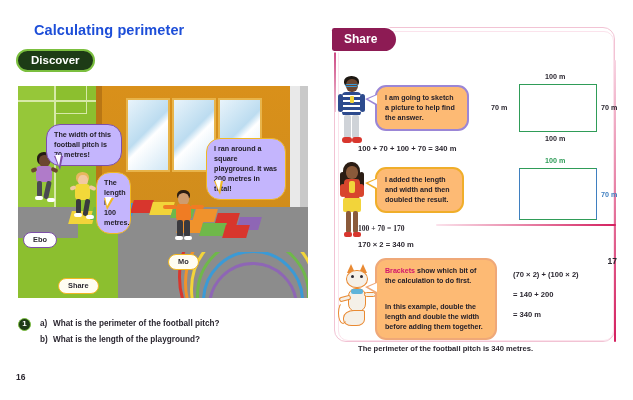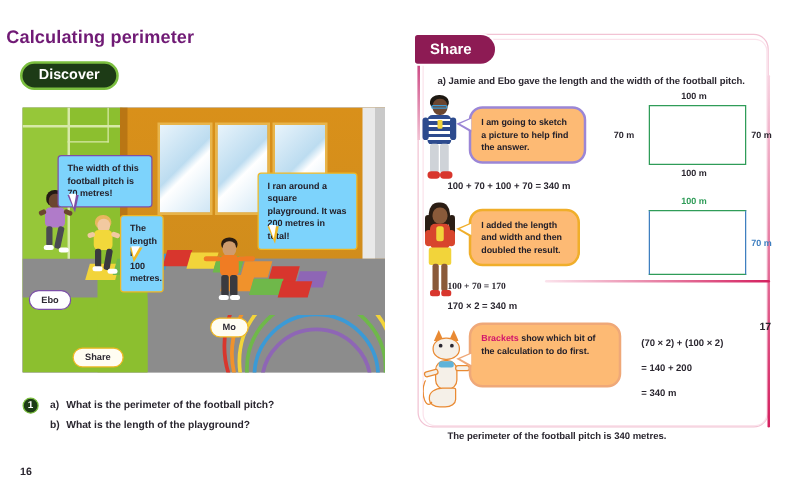--- a/index.html
+++ b/index.html
@@ -16,23 +16,23 @@
     background: #ffffff;
   }
 
   
   #page-left {
     position: absolute; left: 0; top: 0;
     width: 316px; height: 400px;
     background: #ffffff;
   }
   .page-title {
-    position: absolute; left: 5px; top: 22px;
+    position: absolute; left: 34px; top: 22px;
     font-size: 14.5px; font-weight: bold;
-    color: #701a75; letter-spacing: 0.1px;
+    color: #1d4ed8; letter-spacing: 0.1px;
   }
   .badge-discover {
     position: absolute; left: 16px; top: 49px;
     padding: 3px 13px 4px 13px;
     background: #1d3b16;
     border: 2px solid #7bbf3f;
     border-radius: 12px;
     color: #ffffff; font-size: 11.5px; font-weight: bold;
     line-height: 1.05;
   }
@@ -102,22 +102,22 @@
   }
   .arcs-wrap { position:absolute; left:150px; top:166px; width:180px; height:60px; overflow:hidden; }
   .arc-r { position:absolute; border-radius:50%; border:3px solid; bottom:-40px; }
   
   .zig {
     position: absolute; height: 13px; transform: skewX(-16deg);
   }
 
   .bubble {
     position: absolute;
-    background: #7dd3fc;
-    border-radius: 3px;
+    background: #c4b5fd;
+    border-radius: 14px;
     padding: 5px 7px 5px 7px;
     font-size: 7.2px;
     line-height: 1.38;
     color: #24202a;
     font-weight: bold;
   }
   .bubble.purple { border: 1.6px solid #7d4fa8; }
   .bubble.yellow { border: 1.6px solid #f0b823; }
   .namepill {
     position: absolute;
@@ -368,21 +368,20 @@
 
   <div id="page-right">
 
     <div id="share-frame"></div>
     <div id="frame-accent-l"></div>
     <div id="frame-accent-r"></div>
     <div id="frame-accent-b"></div>
 
     <div class="badge-share">Share</div>
 
-    <div class="rp-text lead" style="left:33px; top:60px; width:260px;">a)  Jamie and Ebo gave the length and the width of the football pitch.</div>
 
     <div class="ch" style="left:20px; top:76px; width:30px; height:74px;">
       <div class="ch-hair" style="left:7px; top:0; width:15px; height:11px; background:#1d1812;"></div>
       <div class="ch-head" style="left:8.5px; top:3px; width:12px; height:13px; background:#6b4630; border-radius:46%;"></div>
       <div style="position:absolute; left:8px; top:8px; width:13px; height:3px; border:1px solid #3b9ad6; border-radius:2px;"></div>
       <div class="ch-body" style="left:5px; top:16px; width:19px; height:24px; background:repeating-linear-gradient(180deg,#2d4b8e 0 3px,#ffffff 3px 5px); border-radius:4px;"></div>
       <div style="position:absolute; left:13px; top:20px; width:4px; height:7px; background:#f2d43a; border-radius:1px;"></div>
       <div class="ch-arm" style="left:1px; top:18px; width:5px; height:18px; background:#2d4b8e; border-radius:3px;"></div>
       <div class="ch-arm" style="left:23px; top:18px; width:5px; height:18px; background:#2d4b8e; border-radius:3px;"></div>
       <div class="ch-leg" style="left:7px;  top:39px; width:7px; height:23px; background:#cfd3d8;"></div>
@@ -453,20 +452,21 @@
       <div style="position:absolute; left:27px; top:30px; width:12px; height:5px; background:#f5f0e8; border:1.2px solid #e98a33; border-radius:3px;"></div>
       <div style="position:absolute; left:2px; top:34px; width:12px; height:5px; background:#f5f0e8; border:1.2px solid #e98a33; border-radius:3px; transform:rotate(-15deg);"></div>
       <div style="position:absolute; left:6px; top:48px; width:22px; height:16px; background:#f5f0e8; border:1.4px solid #e98a33; border-radius:50% 10% 40% 40%;"></div>
       <div style="position:absolute; left:1px; top:40px; width:10px; height:22px; border:1.6px solid #e98a33; border-radius:50%; border-top-color:transparent; border-right-color:transparent;"></div>
     </div>
 
     <div class="rbubble peach" style="left:58px; top:258px; width:122px;">
       <div style="margin-bottom:16px;">
         <span class="kw">Brackets</span><span> show which bit of the calculation to do first.</span>
       </div>
+      <div>In this example, double the length and double the width before adding them together.</div>
     </div>
     <div style="position:absolute; left:48px; top:282px; width:0; height:0;
                 border-top:5px solid transparent; border-bottom:7px solid transparent;
                 border-right:12px solid #efa878;"></div>
     <div style="position:absolute; left:51px; top:283px; width:0; height:0;
                 border-top:4px solid transparent; border-bottom:5px solid transparent;
                 border-right:9px solid #ffffff;"></div>
 
     <div class="eq" style="position:absolute; left:196px; top:270px;">(70 × 2) + (100 × 2)</div>
     <div class="eq" style="position:absolute; left:196px; top:290px;">= 140 + 200</div>

